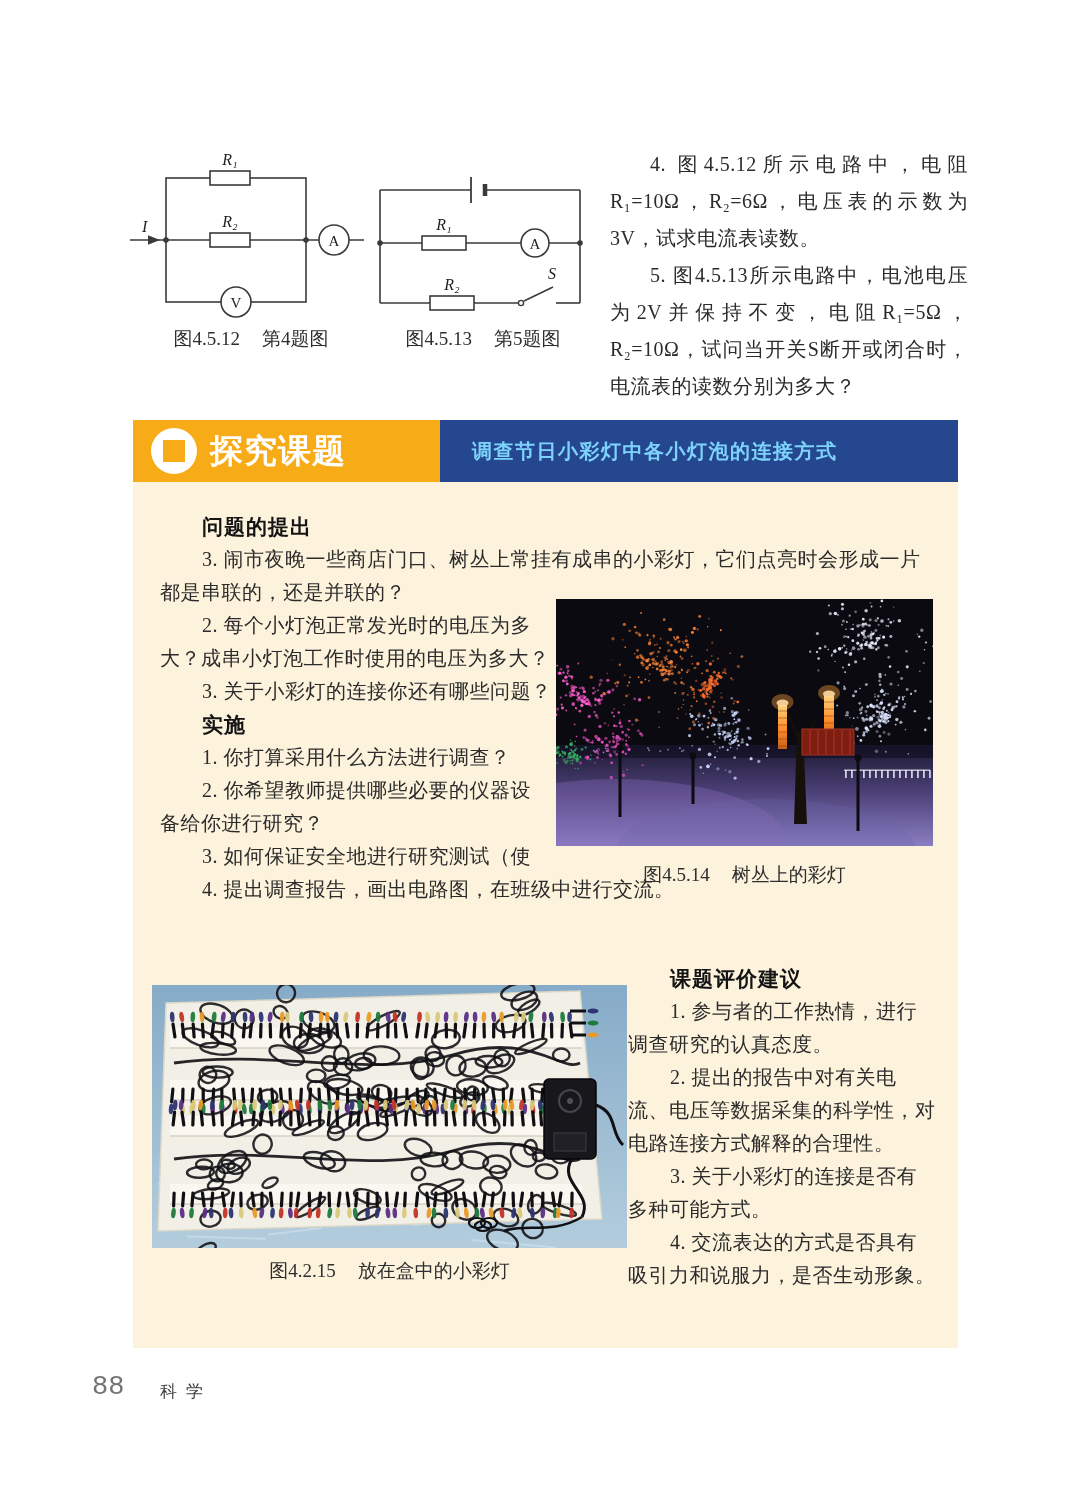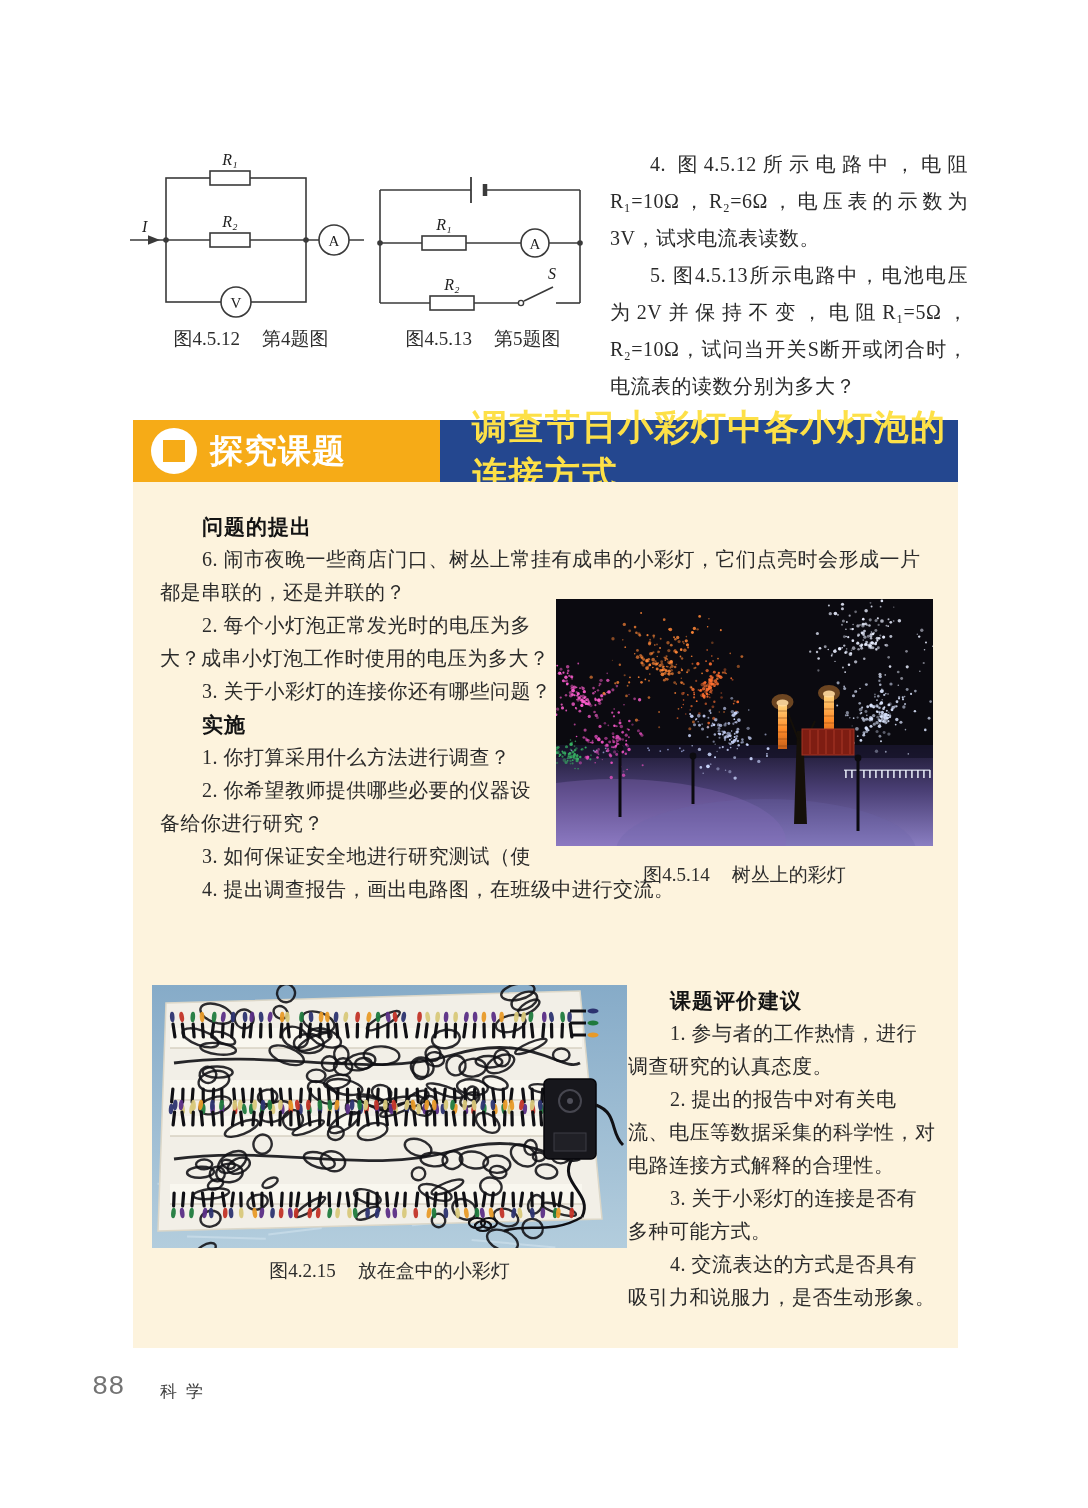--- a/index.html
+++ b/index.html
@@ -19,21 +19,21 @@
   
   .banner{left:133px;top:420px;width:825px;height:58px;display:flex;}
   .badge{width:307px;height:62px;background:var(--orange);display:flex;align-items:center;
          padding-left:18px;box-sizing:border-box;}
   .badge-icon{width:46px;height:46px;border-radius:50%;background:#ffffff;position:relative;flex:0 0 auto;}
   .badge-icon::after{content:"";position:absolute;left:12px;top:12px;width:22px;height:22px;background:var(--orange);}
   .badge-label{font-family:"Liberation Sans","DejaVu Sans",sans-serif;font-weight:bold;
                color:#ffffff;font-size:33px;margin-left:13px;letter-spacing:1px;}
   .bar{flex:1;height:62px;background:var(--blue);display:flex;align-items:center;padding-left:32px;box-sizing:border-box;}
   .bar-title{font-family:"Liberation Sans","DejaVu Sans",sans-serif;font-weight:bold;
-             color:#fde047;font-size:35px;letter-spacing:1.5px;}
+             color:#7dd3fc;font-size:20px;letter-spacing:1.5px;}
 
   
   .panel{left:133px;top:482px;width:825px;height:866px;background:var(--cream);}
 
   
   .stack{font-size:20px;letter-spacing:0.5px;}
   .tline{height:33px;line-height:33px;white-space:nowrap;}
   .tline.ind{padding-left:42px;}
   .tline.bold{font-family:"Liberation Sans","DejaVu Sans",sans-serif;font-weight:bold;
               font-size:21px;color:#141414;letter-spacing:1px;}
@@ -115,21 +115,21 @@
     </div>
     <div class="bar">
       <span class="bar-title">调查节日小彩灯中各小灯泡的连接方式</span>
     </div>
   </div>
 
   <div class="abs panel"></div>
 
   <div class="abs stack" style="left:160px;top:510px;width:782px;">
       <div class="tline bold ind">问题的提出</div>
-      <div class="tline ind">6. 闹市夜晚一些商店门口、树丛上常挂有成串的小彩灯，它们点亮时会形成一片</div>
+      <div class="tline ind">3. 闹市夜晚一些商店门口、树丛上常挂有成串的小彩灯，它们点亮时会形成一片</div>
       <div class="tline">都是串联的，还是并联的？</div>
       <div class="tline ind">2. 每个小灯泡正常发光时的电压为多</div>
       <div class="tline">大？成串小灯泡工作时使用的电压为多大？</div>
       <div class="tline ind">3. 关于小彩灯的连接你还有哪些问题？</div>
       <div class="tline bold ind">实施</div>
       <div class="tline ind">1. 你打算采用什么方法进行调查？</div>
       <div class="tline ind">2. 你希望教师提供哪些必要的仪器设</div>
       <div class="tline">备给你进行研究？</div>
       <div class="tline ind">3. 如何保证安全地进行研究测试（使</div>
       <div class="tline ind">4. 提出调查报告，画出电路图，在班级中进行交流。</div>
@@ -1205,21 +1205,21 @@
       <line x1="262" y1="131" x2="262" y2="155" stroke="#a33524" stroke-width="1.2"></line>
       <line x1="270" y1="131" x2="270" y2="155" stroke="#a33524" stroke-width="1.2"></line>
       <line x1="278" y1="131" x2="278" y2="155" stroke="#a33524" stroke-width="1.2"></line>
       <line x1="286" y1="131" x2="286" y2="155" stroke="#a33524" stroke-width="1.2"></line>
       <line x1="294" y1="131" x2="294" y2="155" stroke="#a33524" stroke-width="1.2"></line>
     </svg>
   <div class="abs caption" style="left:556px;top:862px;width:377px;">
     <span class="cap-label">图4.5.14</span><span class="cap-title">树丛上的彩灯</span>
   </div>
 
-  <div class="abs stack" style="left:628px;top:962px;width:322px;margin-top:22px;">
+  <div class="abs stack" style="left:628px;top:962px;width:322px;">
       <div class="tline bold ind">课题评价建议</div>
       <div class="tline ind">1. 参与者的工作热情，进行</div>
       <div class="tline">调查研究的认真态度。</div>
       <div class="tline ind">2. 提出的报告中对有关电</div>
       <div class="tline">流、电压等数据采集的科学性，对</div>
       <div class="tline">电路连接方式解释的合理性。</div>
       <div class="tline ind">3. 关于小彩灯的连接是否有</div>
       <div class="tline">多种可能方式。</div>
       <div class="tline ind">4. 交流表达的方式是否具有</div>
       <div class="tline">吸引力和说服力，是否生动形象。</div>

